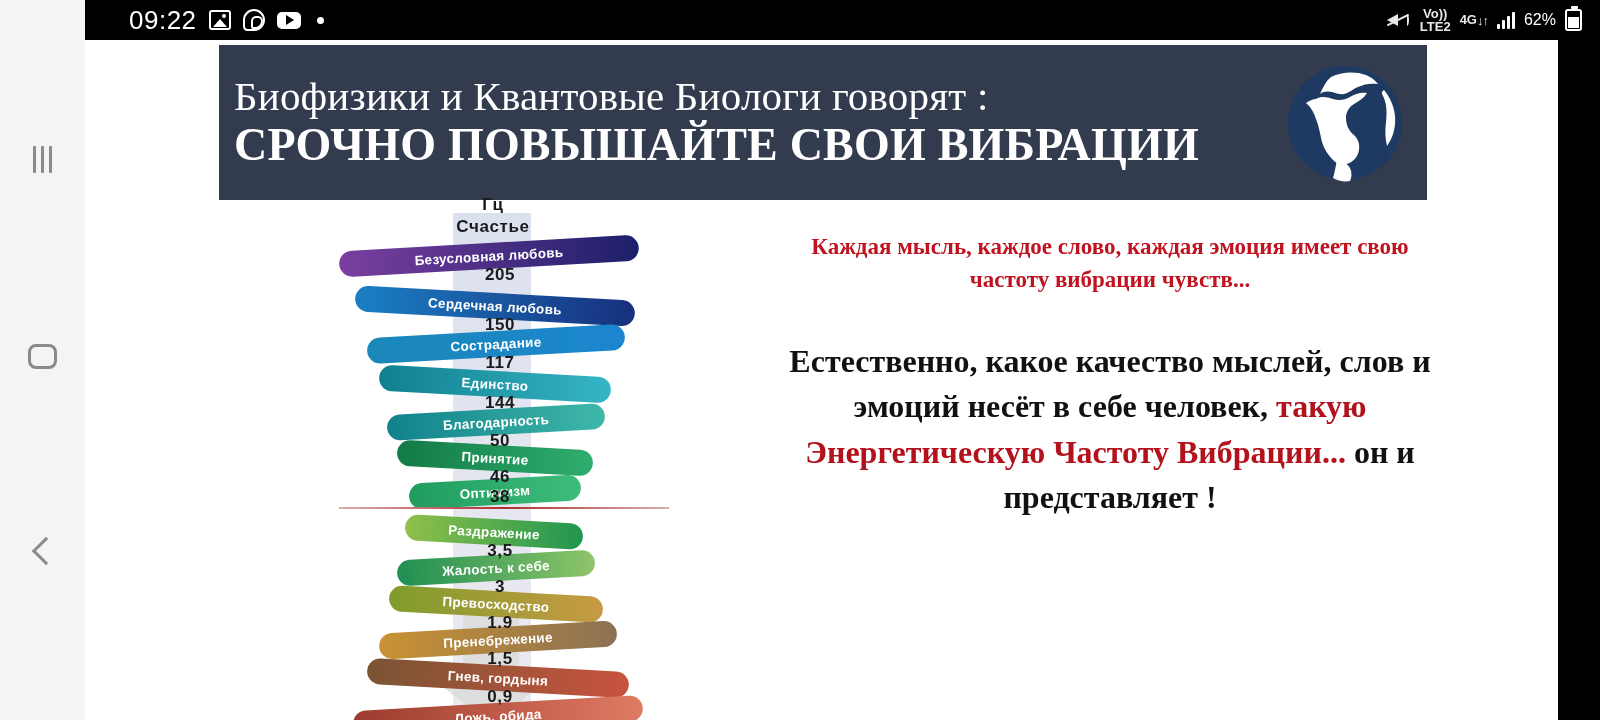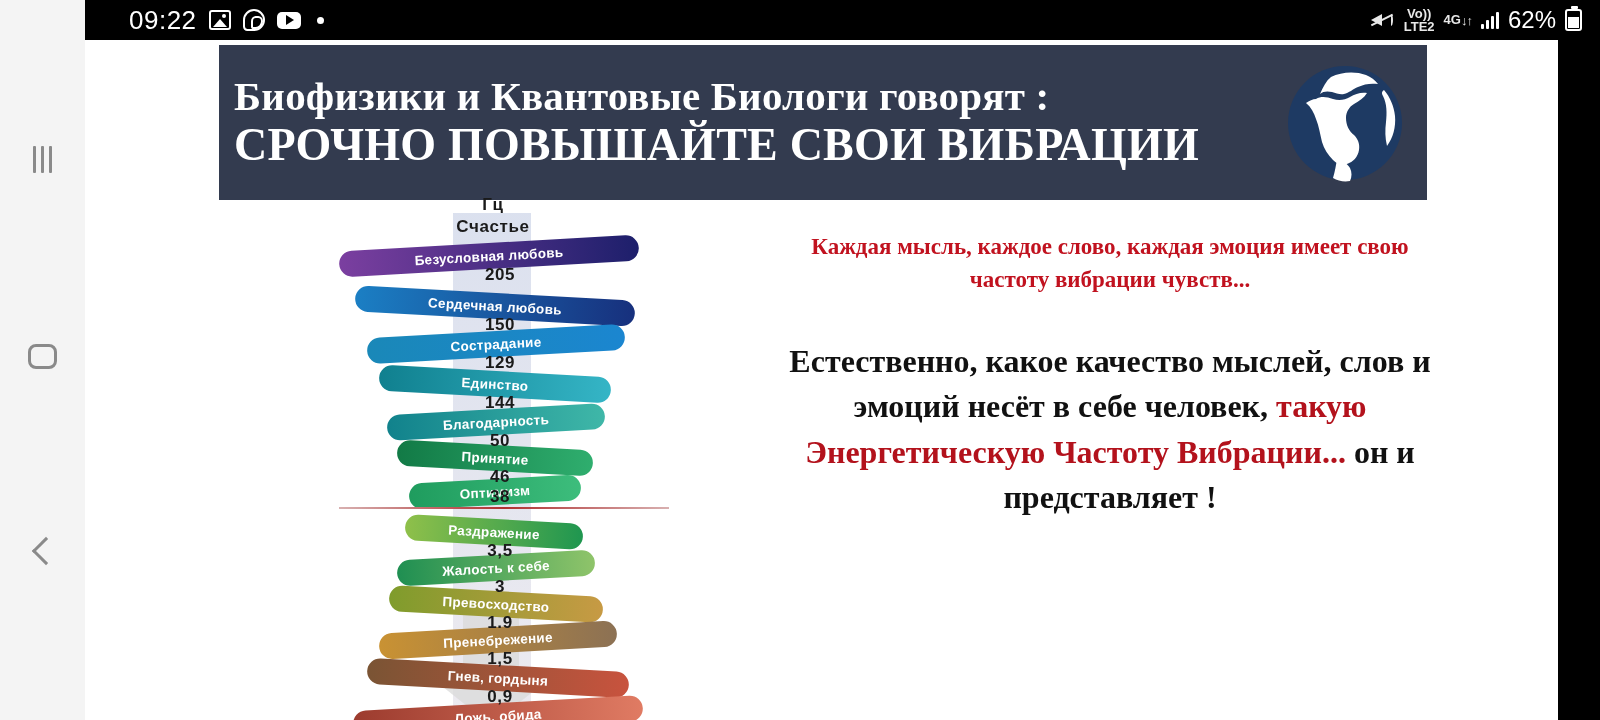--- a/index.html
+++ b/index.html
@@ -55,38 +55,38 @@
   .volte { display:flex; flex-direction:column; align-items:center; line-height:1.02;
            font-size:13px; font-weight:700; color:#e8e8e8; }
   .net4g { display:flex; align-items:center; gap:1px; }
   .net4g .g { display:flex; align-items:center; line-height:1.02;
               font-size:13px; font-weight:700; color:#e8e8e8; }
   .arrows { font-size:13px; color:#e8e8e8; line-height:1; letter-spacing:-1px; }
   .bars { display:flex; align-items:flex-end; gap:2px; height:17px; }
   .bars i { display:block; width:3px; background:#fff; border-radius:1px; }
   .bars i:nth-child(1){height:5px;} .bars i:nth-child(2){height:9px;}
   .bars i:nth-child(3){height:13px;} .bars i:nth-child(4){height:17px;}
-  .batt-txt { font-size:24px; color:#fff; }
+  .batt-txt { font-size:16px; color:#fff; }
   .batt { width:17px; height:22px; border:2px solid #fff; border-radius:3px; position:relative; }
   .batt:before { content:""; position:absolute; left:4px; top:-5px; width:7px; height:3px;
       background:#fff; border-radius:1px; }
   .batt:after { content:""; position:absolute; left:1px; bottom:1px; right:1px; height:11px;
       background:#fff; }
 
   
   .page { position:absolute; left:85px; top:40px; width:1473px; height:680px;
           background:#fff; z-index:10; }
   .rightblack { position:absolute; left:1558px; top:40px; width:42px; height:680px;
                 background:#000; z-index:12; }
 
   .header { position:absolute; left:134px; top:5px; width:1208px; height:155px;
             background:#333b4f; display:flex; align-items:center; }
   .header-text { margin-left:15px; color:#fff; }
   .hdr-line1 { font-family:"Liberation Serif", serif; font-size:41px; letter-spacing:.2px;
-               line-height:1.12; white-space:nowrap;font-weight:bold; }
+               line-height:1.12; white-space:nowrap; }
   .hdr-line2 { font-family:"Liberation Serif", serif; font-size:46px; font-weight:700;
                letter-spacing:.2px; line-height:1.1; white-space:nowrap; }
   .globe { position:absolute; right:22px; top:18px; width:120px; height:120px; }
 
   
   .chart { position:absolute; left:250px; top:155px; width:340px; height:525px; }
   .beam { position:absolute; left:118px; top:18px; width:78px; height:500px;
           background:linear-gradient(180deg, rgba(190,200,225,.55), rgba(205,200,215,.38));
           z-index:2; }
   .arrow-down { position:absolute; left:100px; top:420px; width:112px; height:110px; z-index:2; }
@@ -187,21 +187,21 @@
 
       <div class="hz" style="left:118px; top:0px; width:80px;">Гц</div>
       <div class="hz" style="left:88px; top:22px; width:140px;">Счастье</div>
 
       <div id="bands">
           <div class="band" style="left: 4px; top: 48px; width: 300px; background: linear-gradient(90deg, rgb(123, 63, 160), rgb(29, 31, 107)); transform: rotate(-3.2deg);">Безусловная любовь</div>
           <div class="hz" style="left: 60px; top: 70px; width: 210px;">205</div>
           <div class="band" style="left: 20px; top: 98px; width: 280px; background: linear-gradient(90deg, rgb(27, 127, 196), rgb(23, 48, 125)); transform: rotate(3.2deg);">Сердечная любовь</div>
           <div class="hz" style="left: 60px; top: 120px; width: 210px;">150</div>
           <div class="band" style="left: 32px; top: 136px; width: 258px; background: linear-gradient(90deg, rgb(26, 136, 184), rgb(27, 134, 208)); transform: rotate(-3.2deg);">Сострадание</div>
-          <div class="hz" style="left: 60px; top: 158px; width: 210px;">129</div>
+          <div class="hz" style="left: 60px; top: 158px; width: 210px;">117</div>
           <div class="band" style="left: 44px; top: 176px; width: 232px; background: linear-gradient(90deg, rgb(16, 128, 143), rgb(53, 181, 198)); transform: rotate(3.2deg);">Единство</div>
           <div class="hz" style="left: 60px; top: 198px; width: 210px;">144</div>
           <div class="band" style="left: 52px; top: 214px; width: 218px; background: linear-gradient(90deg, rgb(17, 130, 140), rgb(63, 183, 168)); transform: rotate(-3.2deg);">Благодарность</div>
           <div class="hz" style="left: 60px; top: 236px; width: 210px;">50</div>
           <div class="band" style="left: 62px; top: 250px; width: 196px; background: linear-gradient(90deg, rgb(18, 122, 70), rgb(47, 174, 110)); transform: rotate(3.2deg);">Принятие</div>
           <div class="hz" style="left: 60px; top: 272px; width: 210px;">46</div>
           <div class="band" style="left: 74px; top: 284px; width: 172px; background: linear-gradient(90deg, rgb(31, 156, 94), rgb(61, 189, 124)); transform: rotate(-3.2deg);">Оптимизм</div>
           <div class="hz" style="left: 60px; top: 292px; width: 210px;">38</div>
           <div class="band" style="left: 70px; top: 324px; width: 178px; background: linear-gradient(90deg, rgb(143, 192, 74), rgb(31, 150, 80)); transform: rotate(3.2deg);">Раздражение</div>
           <div class="hz" style="left: 60px; top: 346px; width: 210px;">3,5</div>

